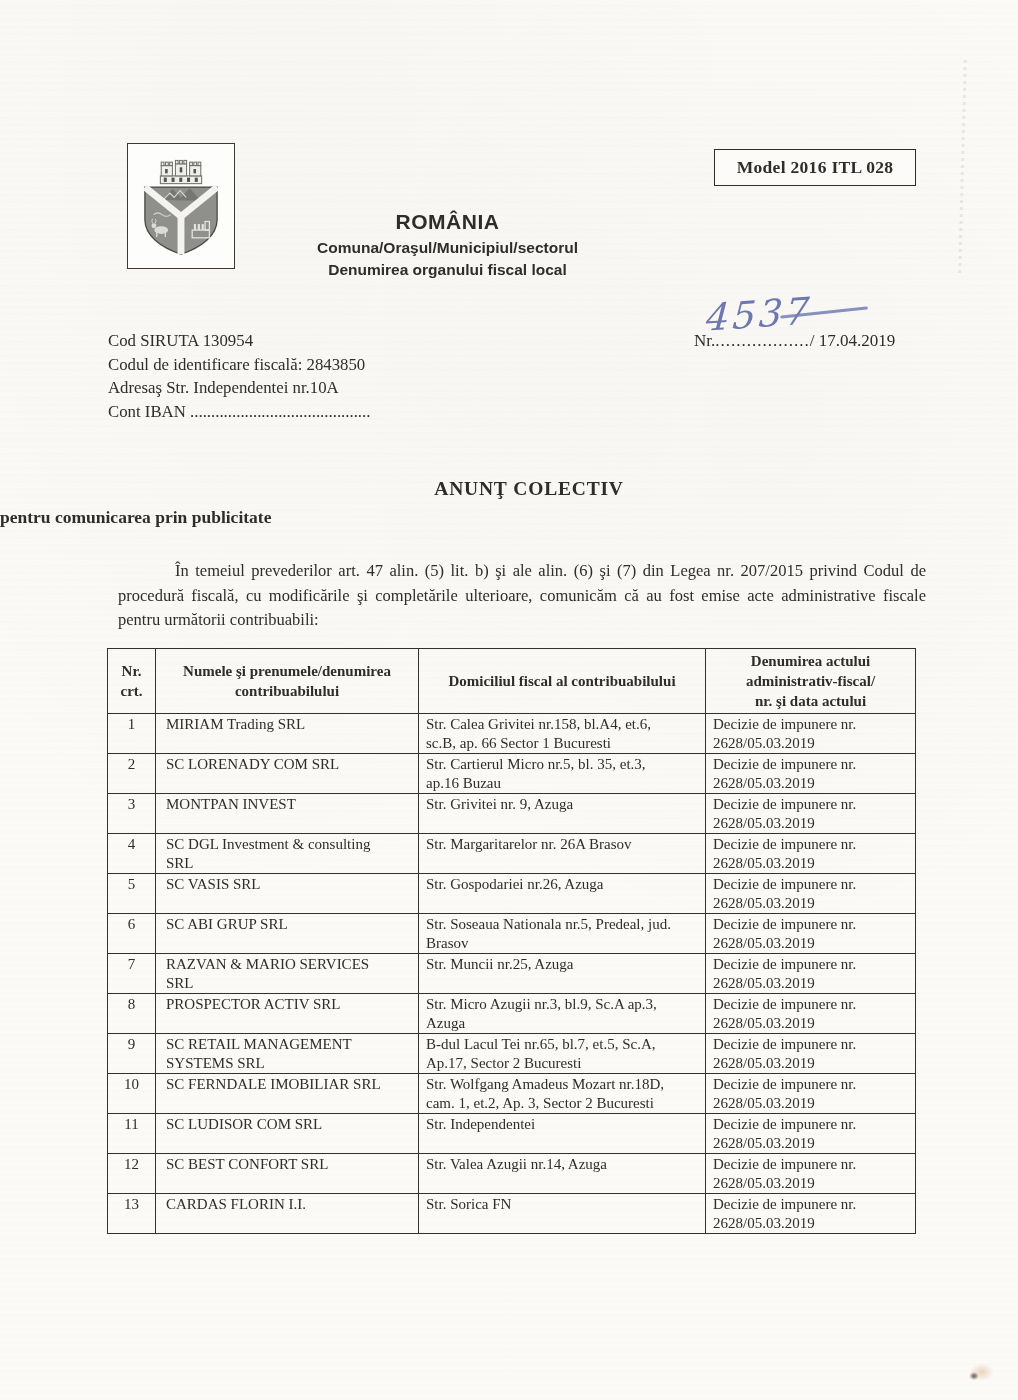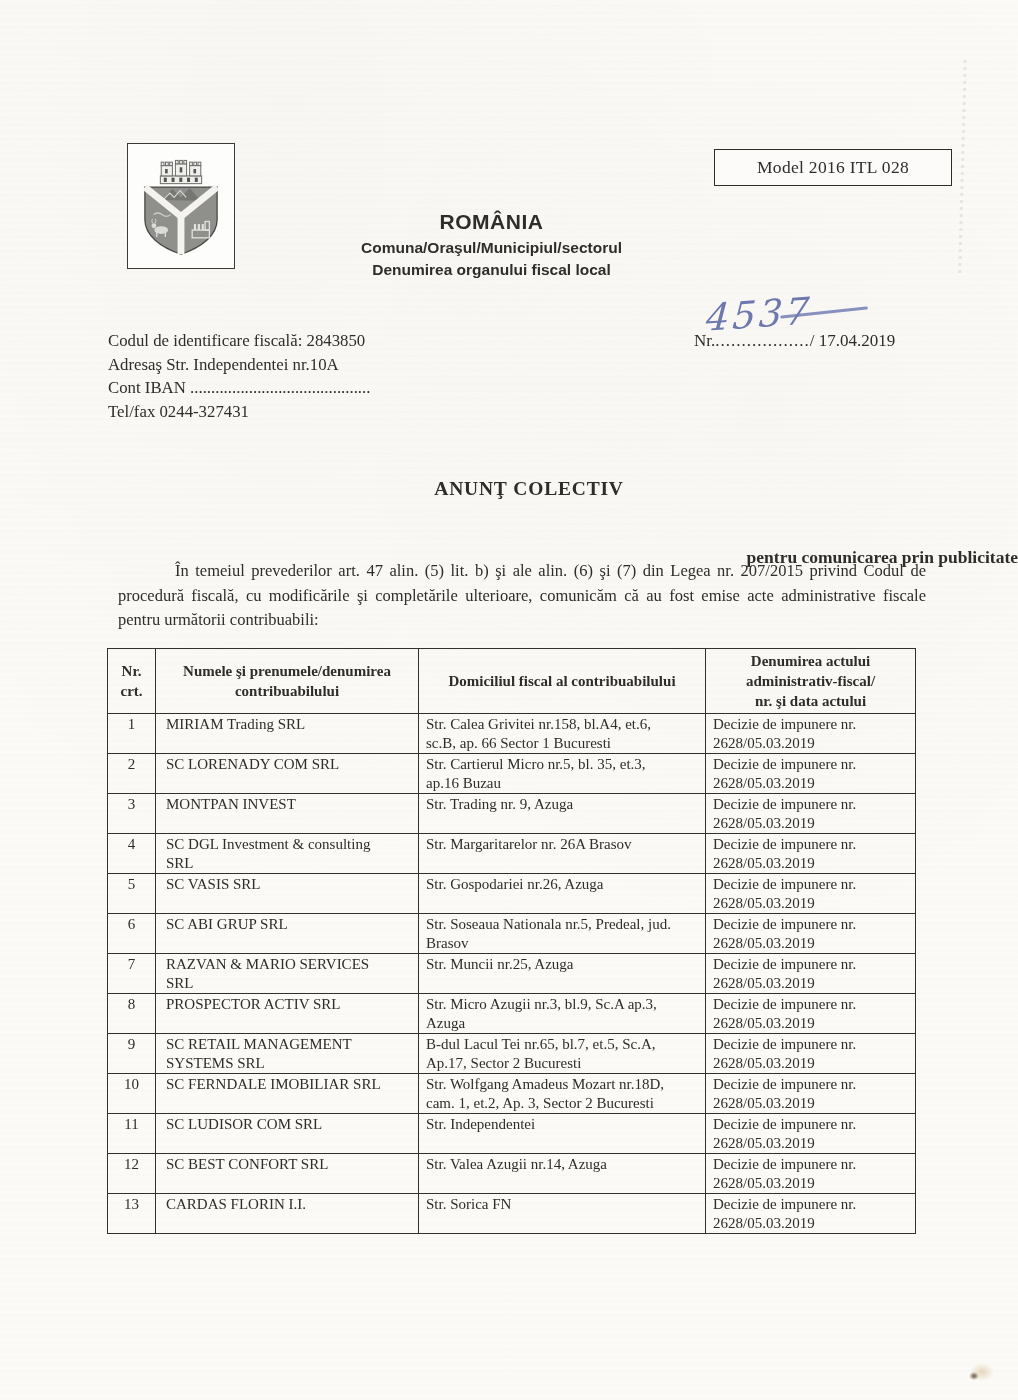--- a/index.html
+++ b/index.html
@@ -18,47 +18,47 @@
       #fbfaf7;
   }
   
   .emblem-box {
     position:absolute; left:127px; top:143px; width:108px; height:126px;
     border:1.5px solid #3c3a36; background:#fdfdfb; padding:4px 10px;
   }
   .emblem-box svg { width:100%; height:100%; }
   
   .model-box {
-    position:absolute; left:714px; top:149px; width:238px; height:37px;
+    position:absolute; left:714px; top:149px; width:202px; height:37px;
     border:1.7px solid #2f2d29; text-align:center; line-height:34px;
-    font-weight:normal; font-size:17.5px; letter-spacing:0.3px; background:#fcfbf9;
-  }
-  
-  .header-center { position:absolute; left:0; top:210px; width:895px; text-align:center;margin-left:44px; }
+    font-weight:bold; font-size:17.5px; letter-spacing:0.3px; background:#fcfbf9;
+  }
+  
+  .header-center { position:absolute; left:0; top:210px; width:895px; text-align:center; }
   .country { font-family:"Liberation Sans", sans-serif; font-weight:bold; font-size:21px; letter-spacing:0.5px; margin-bottom:3px; }
   .org-line { font-family:"Liberation Sans", sans-serif; font-weight:bold; font-size:15.5px; line-height:22px; }
   
   .id-block { position:absolute; left:108px; top:329px; font-size:16.8px; line-height:23.6px; }
   
   .nr-line { position:absolute; left:694px; top:331px; font-size:17px; white-space:nowrap; }
   .nr-dots { letter-spacing:1px; }
   .handwritten {
     position:absolute; left:706px; top:293px; font-family:"DejaVu Serif", serif;
     font-style:italic; font-size:37px; color:#5f6ba8; letter-spacing:3px;
     transform:rotate(-4deg) skewX(-8deg); opacity:0.9;
   }
   .hand-tail {
     position:absolute; left:780px; top:311px; width:88px; height:2.6px;
     background:#6b77b0; border-radius:2px; transform:rotate(-6deg); opacity:0.8;
   }
   
   .title-1 { position:absolute; left:0; top:478px; width:1018px; text-align:center;
     font-weight:bold; font-size:19.5px; letter-spacing:0.8px;padding-left:40px; }
-  .title-2 { position:absolute; left:0; top:507px; width:1018px; text-align:right;
-    font-weight:bold; font-size:17.5px;margin-top:40px; }
+  .title-2 { position:absolute; left:0; top:507px; width:1018px; text-align:left;
+    font-weight:bold; font-size:17.5px; }
   
   .intro {
     position:absolute; left:107px; top:548px; width:808px;
     font-size:16.5px; line-height:24.6px; text-align:justify; text-indent:57px; margin:11px;
   }
   
   table.doc-table {
     position:absolute; left:107px; top:648px; width:808px;
     border-collapse:collapse; table-layout:fixed;
   }
@@ -159,24 +159,24 @@
     <span>Model 2016 ITL 028</span>
   </div>
 
   <div class="header-center">
     <div class="country">ROMÂNIA</div>
     <div class="org-line">Comuna/Oraşul/Municipiul/sectorul</div>
     <div class="org-line">Denumirea organului fiscal local</div>
   </div>
 
   <div class="id-block">
+    <div>Cod SIRUTA 130954</div>
     <div>Codul de identificare fiscală: 2843850</div>
     <div>Adresaş Str. Independentei nr.10A</div>
     <div>Cont IBAN ...........................................</div>
-    <div>Tel/fax 0244-327431</div>
   </div>
 
   <div class="nr-line">
     <span>Nr.</span><span class="nr-dots">..................</span><span>/ 17.04.2019</span>
   </div>
   <div class="handwritten">4537</div>
   <div class="hand-tail"></div>
 
   <div class="title-1">ANUNŢ COLECTIV</div>
   <div class="title-2">pentru comunicarea prin publicitate</div>
@@ -215,21 +215,21 @@
       <td class="c-nr">2</td>
       <td class="c-name">SC LORENADY COM SRL</td>
       <td class="c-addr">Str. Cartierul Micro nr.5, bl. 35, et.3,
 ap.16 Buzau</td>
       <td class="c-act">Decizie de impunere nr.
 2628/05.03.2019</td>
     </tr>
         <tr>
       <td class="c-nr">3</td>
       <td class="c-name">MONTPAN INVEST</td>
-      <td class="c-addr">Str. Trading nr. 9, Azuga</td>
+      <td class="c-addr">Str. Grivitei nr. 9, Azuga</td>
       <td class="c-act">Decizie de impunere nr.
 2628/05.03.2019</td>
     </tr>
         <tr>
       <td class="c-nr">4</td>
       <td class="c-name">SC DGL Investment &amp; consulting
 SRL</td>
       <td class="c-addr">Str. Margaritarelor nr. 26A Brasov</td>
       <td class="c-act">Decizie de impunere nr.
 2628/05.03.2019</td>

